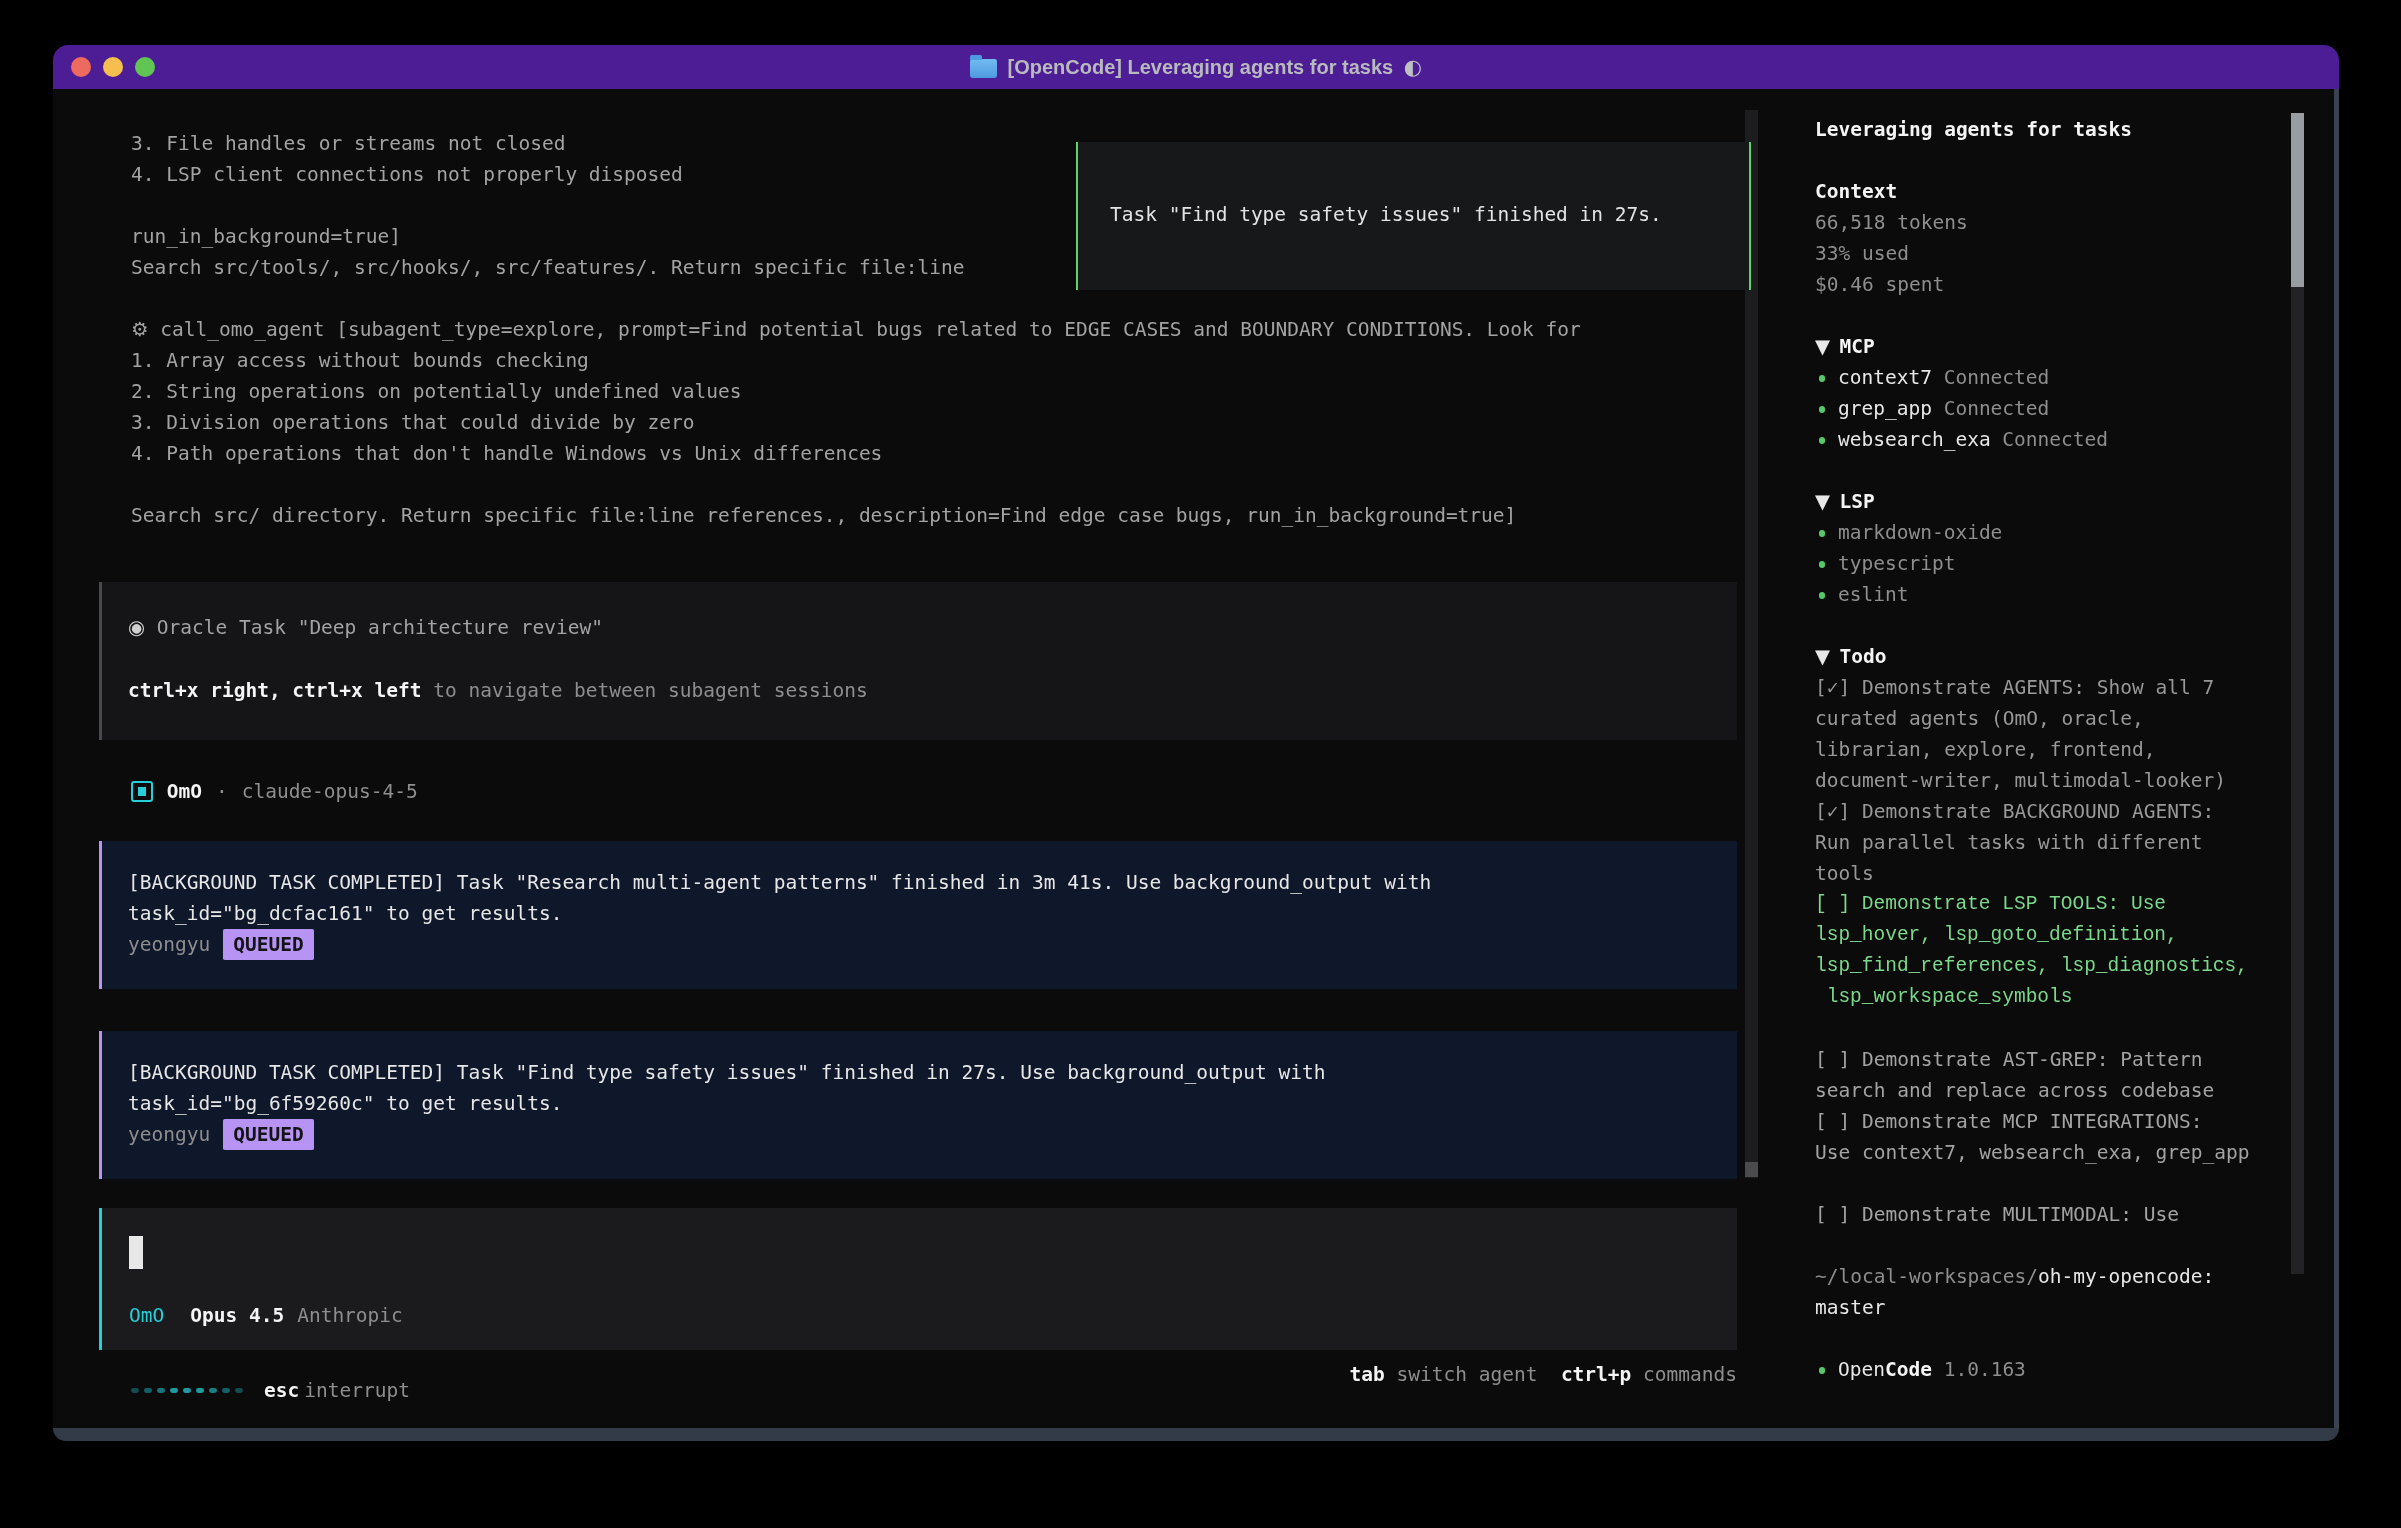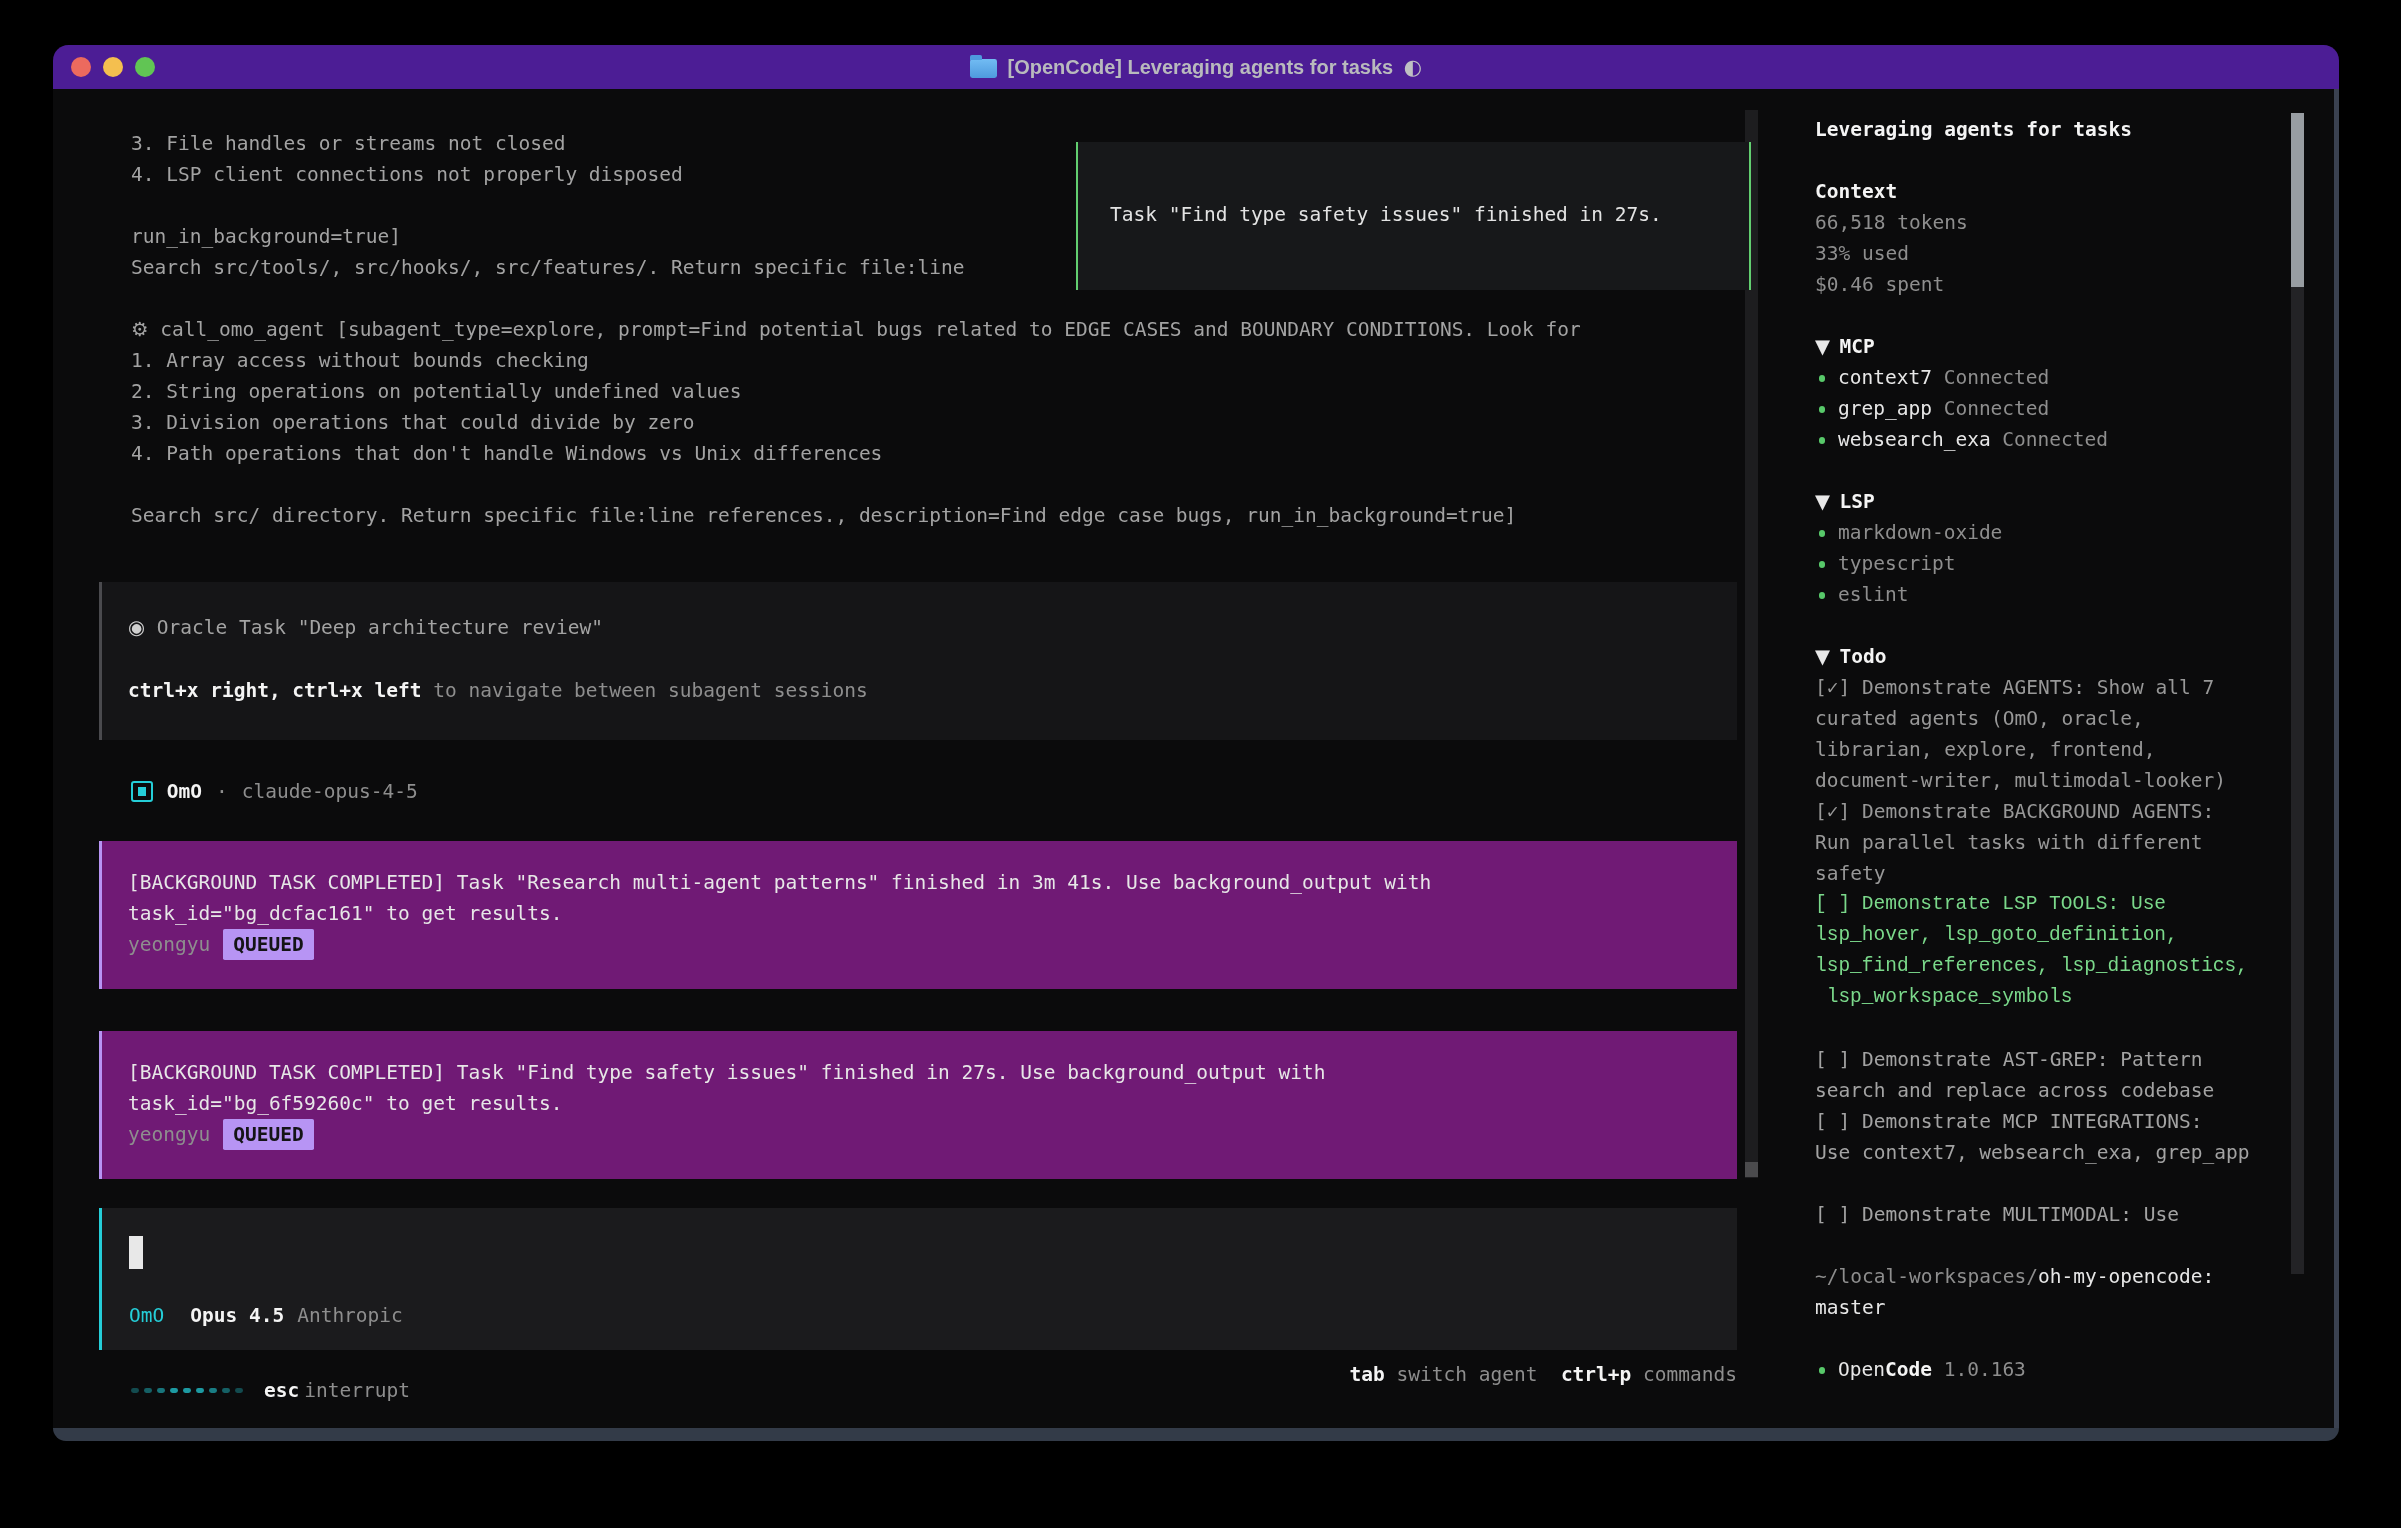--- a/index.html
+++ b/index.html
@@ -33,21 +33,21 @@
 
   .oracle-card{position:absolute;left:46px;top:493px;width:1638px;height:158px;background:#151517;
     border-left:3px solid #4a4a4e;padding:29.5px 0 0 26px;box-sizing:border-box;}
   .oracle-title{color:#b5b5b5;height:31px;}
   .oracle-hint{margin-top:32.5px;height:31px;}
 
   .agent-header{position:absolute;left:78px;top:687px;height:31px;display:flex;align-items:center;gap:14px;}
   .omo-box{width:17.7px;height:17.7px;border:2.4px solid #25ced8;border-radius:3px;display:inline-flex;align-items:center;justify-content:center;background:#0b0b0c;}
   .omo-box span{width:7.7px;height:8.9px;background:#25ced8;display:block;}
 
-  .task-card{position:absolute;left:46px;width:1638px;height:148px;background:#701a75;
+  .task-card{position:absolute;left:46px;width:1638px;height:148px;background:#0f172a;
     border-left:3px solid #b794f4;padding:26px 0 0 26px;box-sizing:border-box;}
   .task-card .l{height:31px;color:#e7e7e7;white-space:pre;}
   .badge{display:inline-block;background:#b794f4;color:#141416;font-weight:bold;padding:0 10px;margin-left:13px;border-radius:1.8px;}
 
   .input-card{position:absolute;left:46px;top:1119px;width:1638px;height:142px;background:#1b1b1d;
     border-left:3px solid #25ced8;box-sizing:border-box;}
   .cursor{position:absolute;left:27px;top:28px;width:13.6px;height:33px;background:#e8e8e8;}
   .input-footer{position:absolute;left:27px;top:92px;height:31px;display:flex;gap:0;}
 
   .statusbar{position:absolute;left:78px;top:1270px;width:1606px;height:31px;}
@@ -189,21 +189,21 @@
       <div class="sb-line"><span class="dot"></span><span class="t-dim">typescript</span></div>
       <div class="sb-line"><span class="dot"></span><span class="t-dim">eslint</span></div>
       <div class="blank"></div>
       <div class="sb-line"><span class="arrow">▼</span><span class="t-boldwhite">Todo</span></div>
       <div class="todo-line done"><span>[✓]</span><span> Demonstrate AGENTS: Show all 7</span></div>
       <div class="todo-line done"><span>curated agents (OmO, oracle,</span></div>
       <div class="todo-line done"><span>librarian, explore, frontend,</span></div>
       <div class="todo-line done"><span>document-writer, multimodal-looker)</span></div>
       <div class="todo-line done"><span>[✓]</span><span> Demonstrate BACKGROUND AGENTS:</span></div>
       <div class="todo-line done"><span>Run parallel tasks with different</span></div>
-      <div class="todo-line done"><span>safety</span></div>
+      <div class="todo-line done"><span>tools</span></div>
       <div class="todo-line active"><span>[ ]</span><span> Demonstrate LSP TOOLS: Use</span></div>
       <div class="todo-line active"><span>lsp_hover, lsp_goto_definition,</span></div>
       <div class="todo-line active"><span>lsp_find_references, lsp_diagnostics,</span></div>
       <div class="todo-line active"><span> lsp_workspace_symbols</span></div>
       <div class="todo-line pending mt-line"><span>[ ]</span><span> Demonstrate AST-GREP: Pattern</span></div>
       <div class="todo-line pending"><span>search and replace across codebase</span></div>
       <div class="todo-line pending"><span>[ ]</span><span> Demonstrate MCP INTEGRATIONS:</span></div>
       <div class="todo-line pending"><span>Use context7, websearch_exa, grep_app</span></div>
       <div class="todo-line pending mt-line"><span>[ ]</span><span> Demonstrate MULTIMODAL: Use</span></div>
       <div class="blank"></div>

